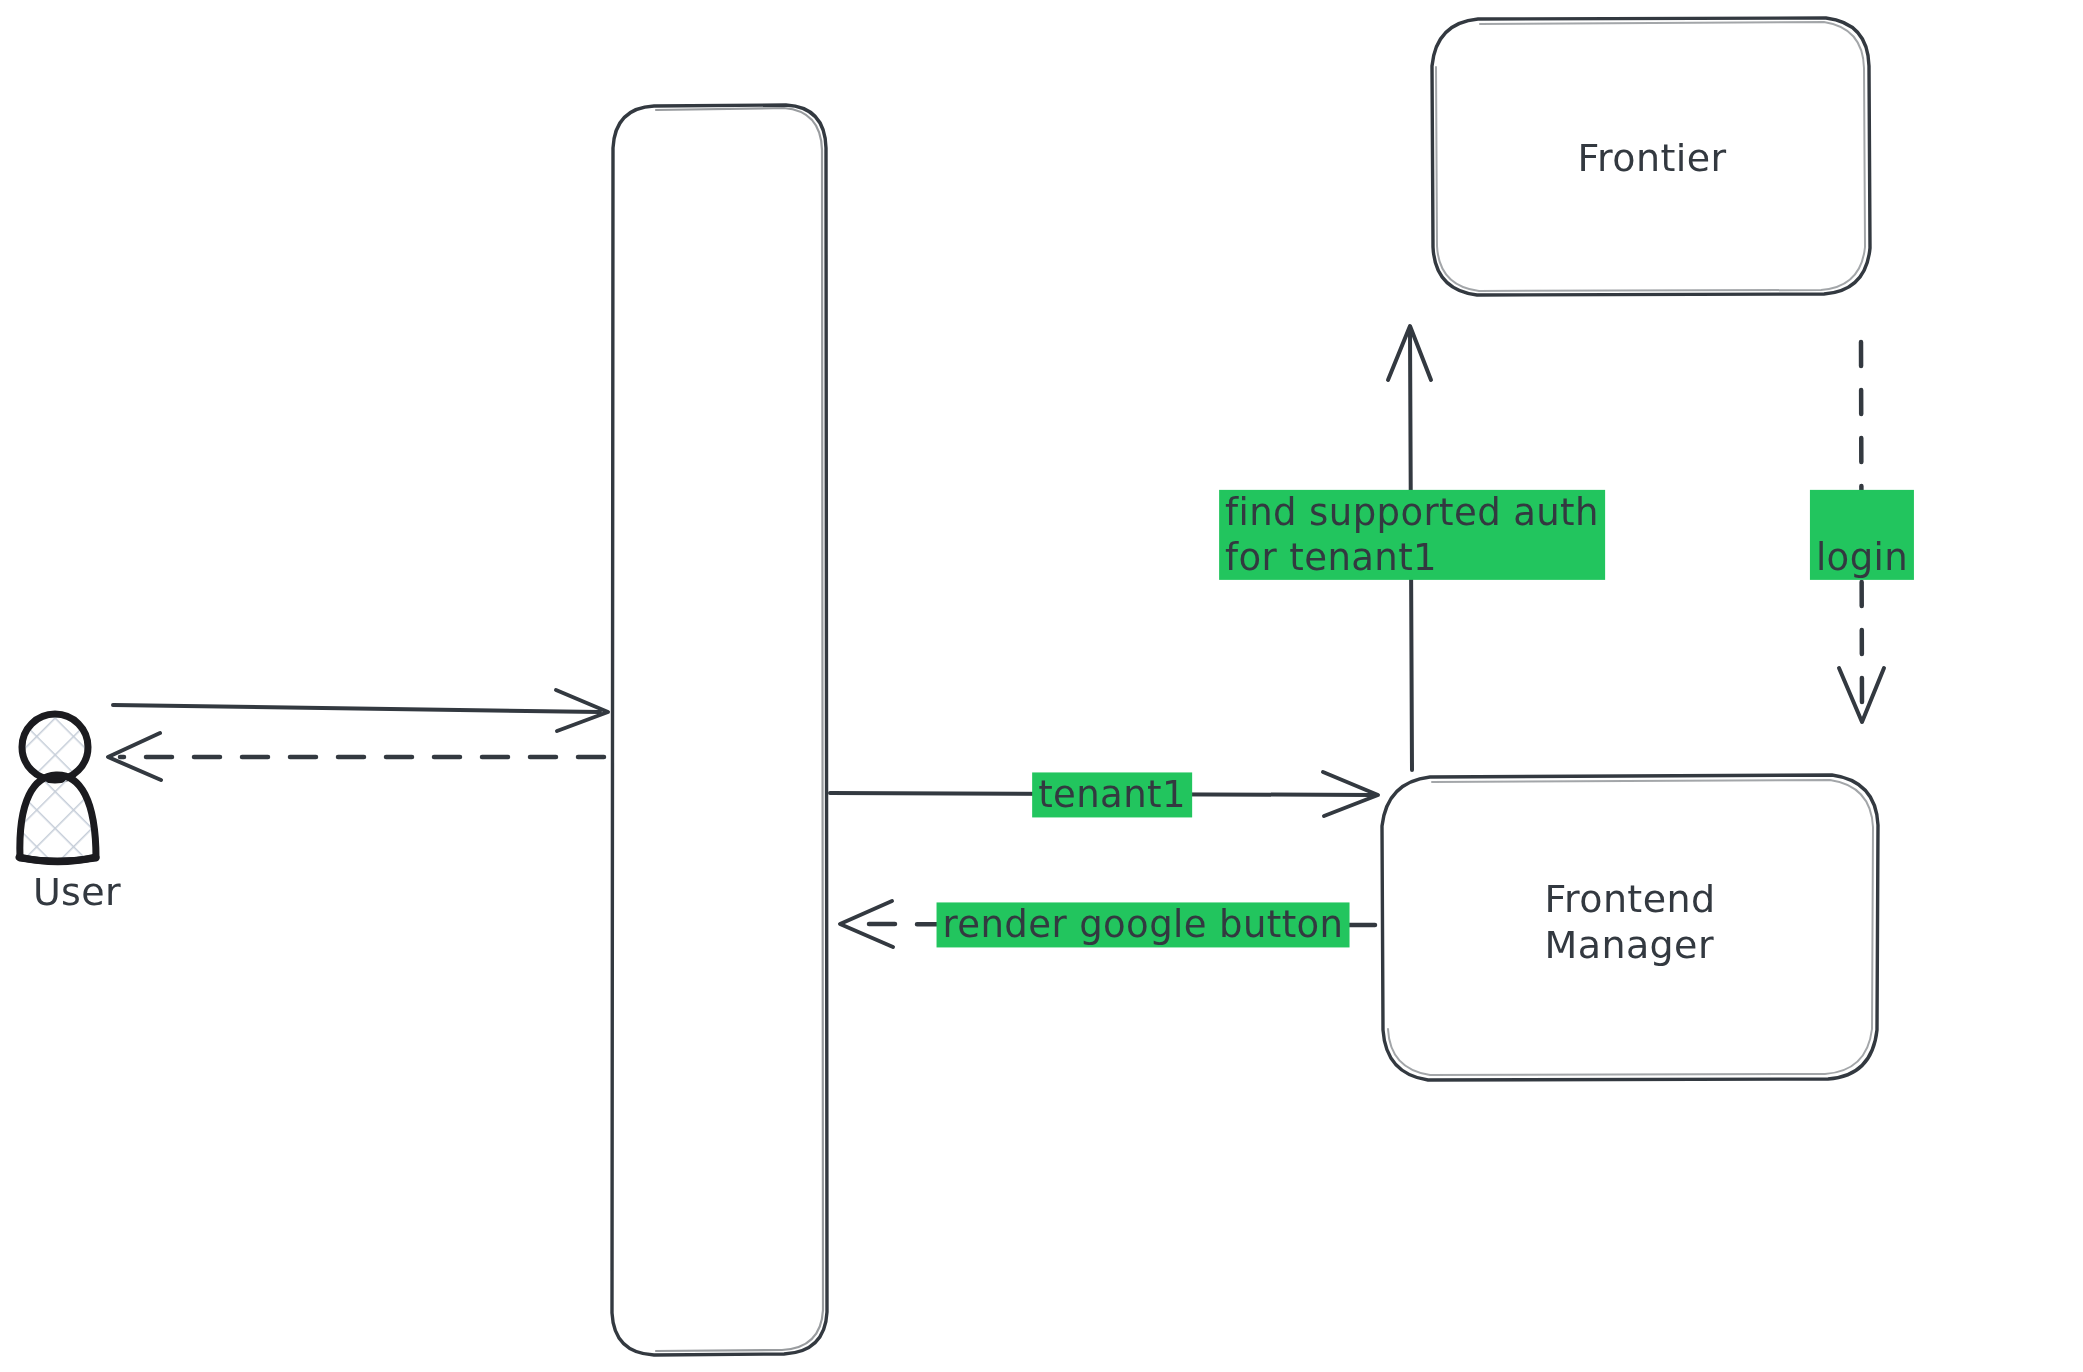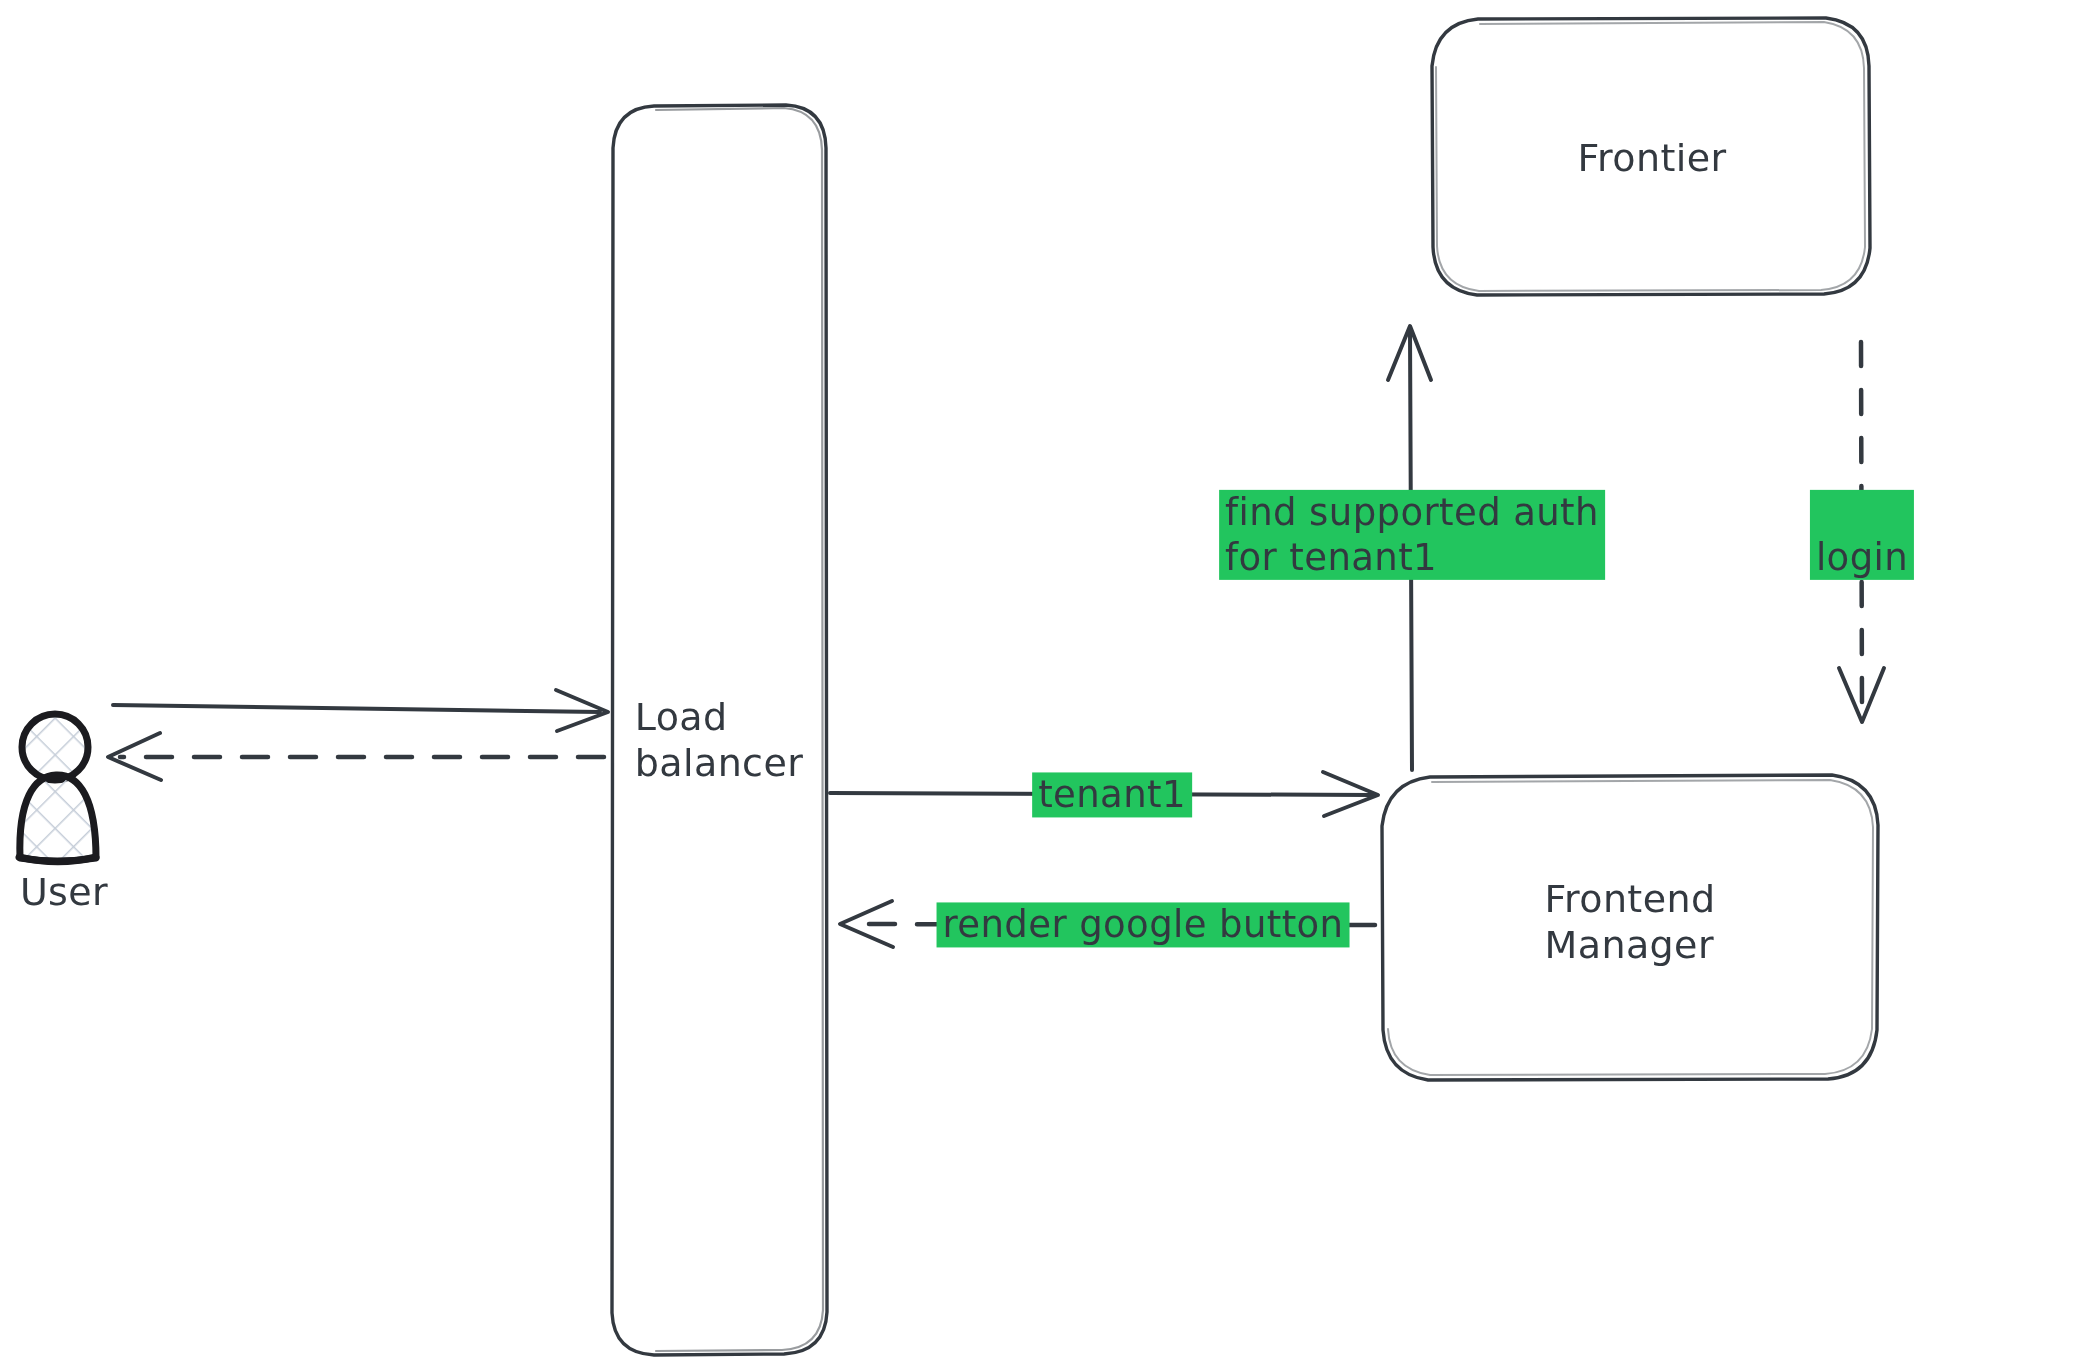--- a/index.html
+++ b/index.html
@@ -110,23 +110,22 @@
       <path d="M 1412 770 L 1410 332" fill="none" stroke="#333940" stroke-width="4" stroke-linecap="round"></path>
       <path d="M 1388 380 L 1410 326 L 1431 380" fill="none" stroke="#333940" stroke-width="4" stroke-linecap="round" stroke-linejoin="round"></path>
     </g>
 
     <g>
       <path d="M 1861 342 L 1862 712" fill="none" stroke="#333940" stroke-width="4.5" stroke-linecap="round" stroke-dasharray="24 24"></path>
       <path d="M 1839 668 L 1862 722 L 1884 668" fill="none" stroke="#333940" stroke-width="4" stroke-linecap="round" stroke-linejoin="round"></path>
     </g>
   </svg>
 
-  <div class="lbl actor-label ctr" style="left:64px; top:892px;">User</div>
+  <div class="lbl actor-label ctr" style="left:77px; top:892px;">User</div>
 
-  <div class="lbl node-label ctr" style="left:719px; top:740px;"><span>Load</span><br><span>balancer</span></div>
 
   <div class="lbl node-label ctr" style="left:1652px; top:158px;">Frontier</div>
 
   <div class="lbl node-label ctr" style="left:1630px; top:922px;"><span>Frontend</span><br><span>Manager</span></div>
 
 
   <div class="lbl edge-label ctr" style="left:1112px; top:795px;">tenant1</div>
 
   <div class="lbl edge-label ctr" style="left:1122px; top:925px;margin-left:21px;">render google button</div>
 

